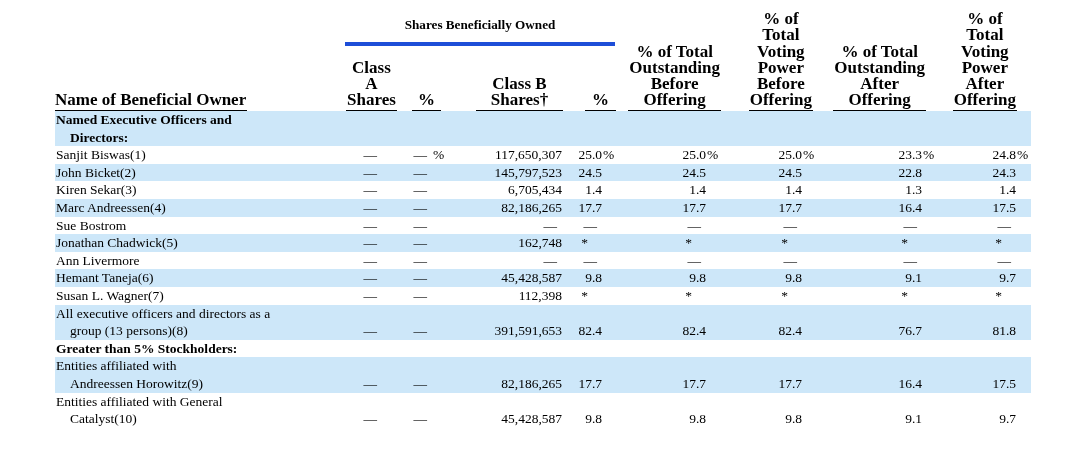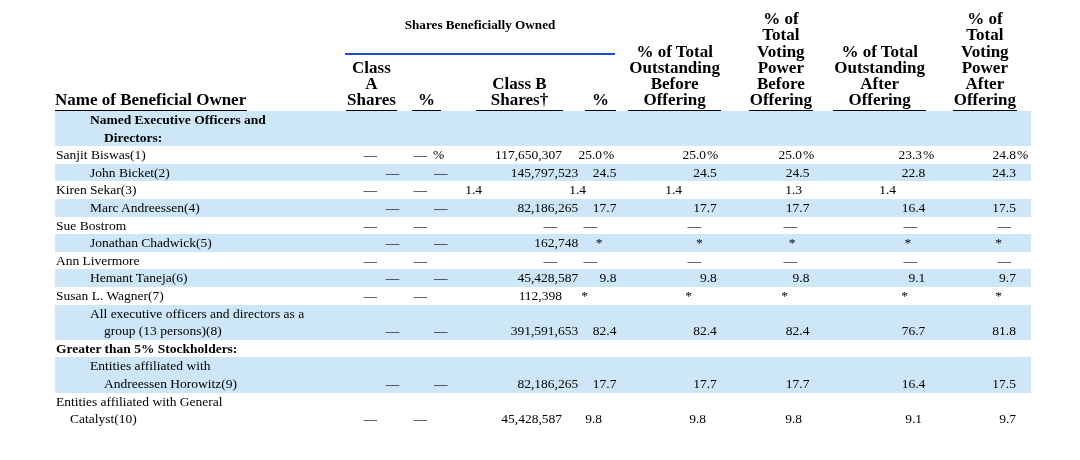--- a/index.html
+++ b/index.html
@@ -28,30 +28,30 @@
   .h3 .hd{min-width:27px;margin-left:auto;margin-right:4px;}
   .h4 .hd{min-width:85px;margin-left:auto;margin-right:2px;}
   .h5 .hd{min-width:29px;margin-left:auto;margin-right:1px;}
   .h6 .hd{margin-left:auto;margin-right:0;}
   .h7 .hd{margin-left:auto;margin-right:4px;}
   .h8 .hd{margin-left:auto;margin-right:11px;}
   .h9 .hd{margin-left:auto;margin-right:14px;}
   .grp{
     position:absolute;left:290px;top:17px;width:270px;
     text-align:center;font-weight:bold;font-size:13.2px;
-    border-bottom:2px solid #1d4ed8;padding-bottom:20px;
+    border-bottom:4px solid #1d4ed8;padding-bottom:9px;
   }
 
   
   .w1{width:290px;}.w2{width:50px;}.w3{width:50px;}.w4{width:120px;}
   .w5{width:52px;}.w6{width:104px;}.w7{width:96px;}.w8{width:120px;}.w9{width:94px;}
 
   
   .row{display:flex;align-items:flex-end;font-size:13.5px;line-height:17.6px;}
-  .row.hl{background:var(--hl,#cde7f9);padding-left:34px;}
+  .row.hl{background:var(--hl,#cde7f9);}
   .row.bold{font-weight:bold;}
   .cname{box-sizing:border-box;width:290px;padding-left:1px;}
   .cname .ln2{padding-left:14px;}
   .vcell{
     box-sizing:border-box;height:17.6px;
     display:flex;justify-content:flex-end;align-items:baseline;
   }
   .vcell .v{white-space:nowrap;}
   .vcell .v.dash{margin-right:5px;}
   .vcell .v.star{margin-right:14px;}
@@ -202,20 +202,24 @@
             <div class="ln1">Kiren Sekar(3)</div>
           </div>
           <div class="vcell w2">
             <span class="v dash">—</span>
             <span class="sfx"></span>
           </div>
           <div class="vcell w3">
             <span class="v dash">—</span>
             <span class="sfx"></span>
           </div>
+          <div class="vcell w4">
+            <span class="v">6,705,434</span>
+            <span class="sfx"></span>
+          </div>
           <div class="vcell w5">
             <span class="v">1.4</span>
             <span class="sfx"></span>
           </div>
           <div class="vcell w6">
             <span class="v">1.4</span>
             <span class="sfx"></span>
           </div>
           <div class="vcell w7">
             <span class="v">1.4</span>

